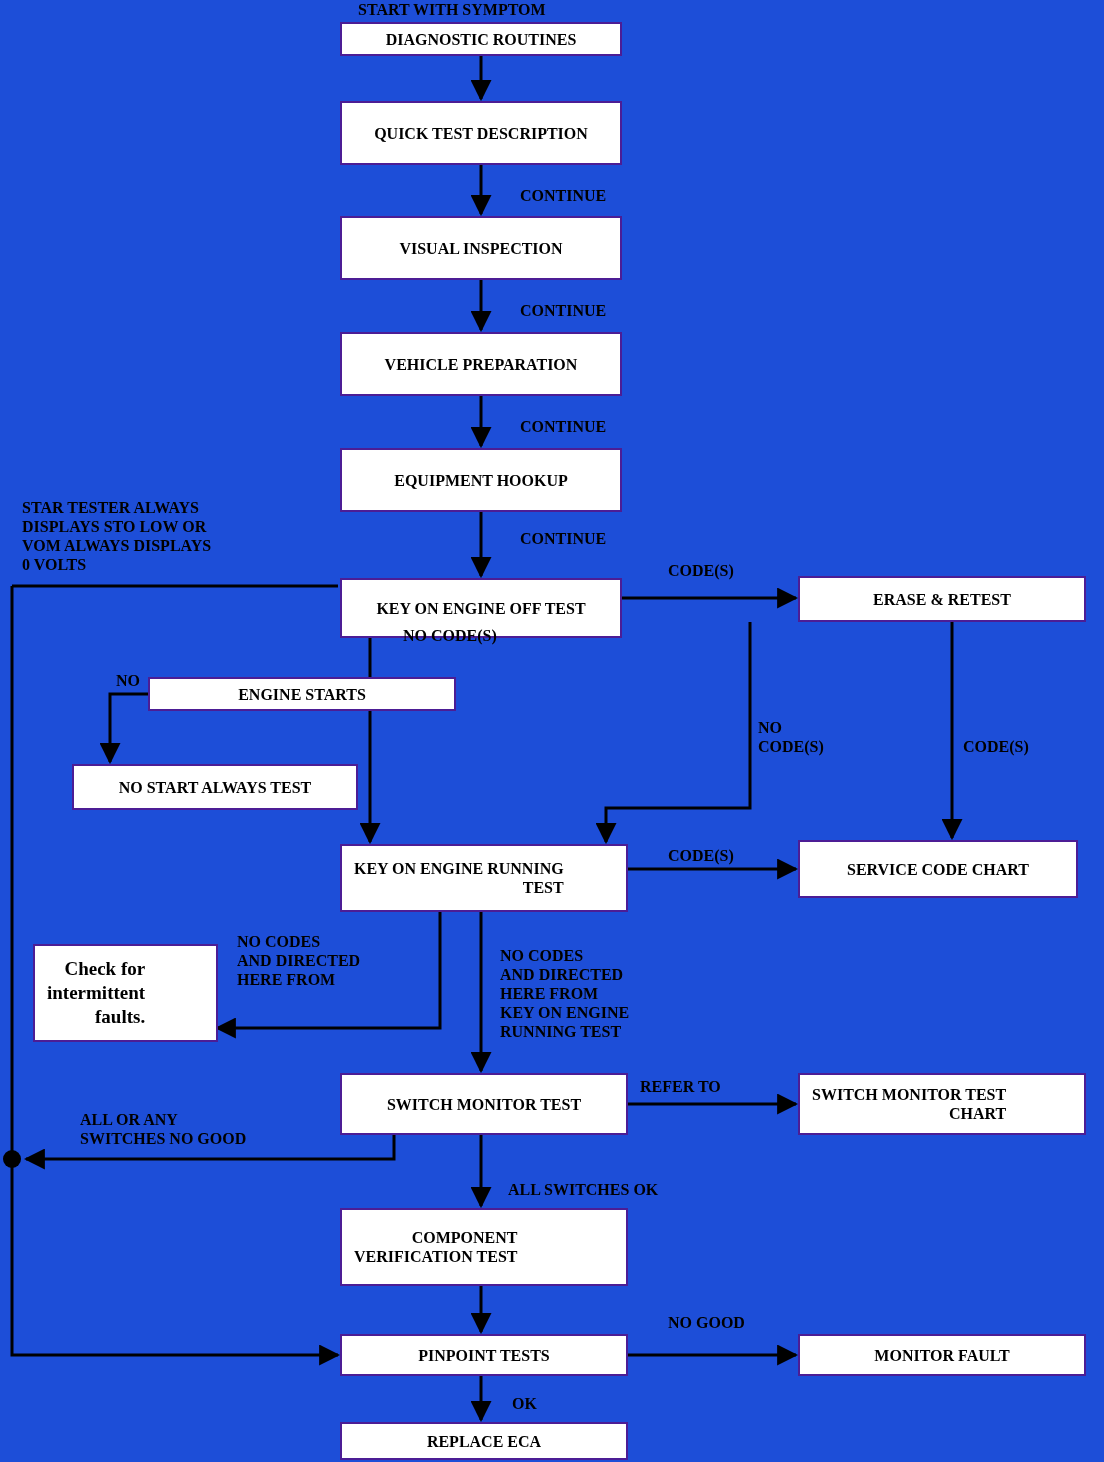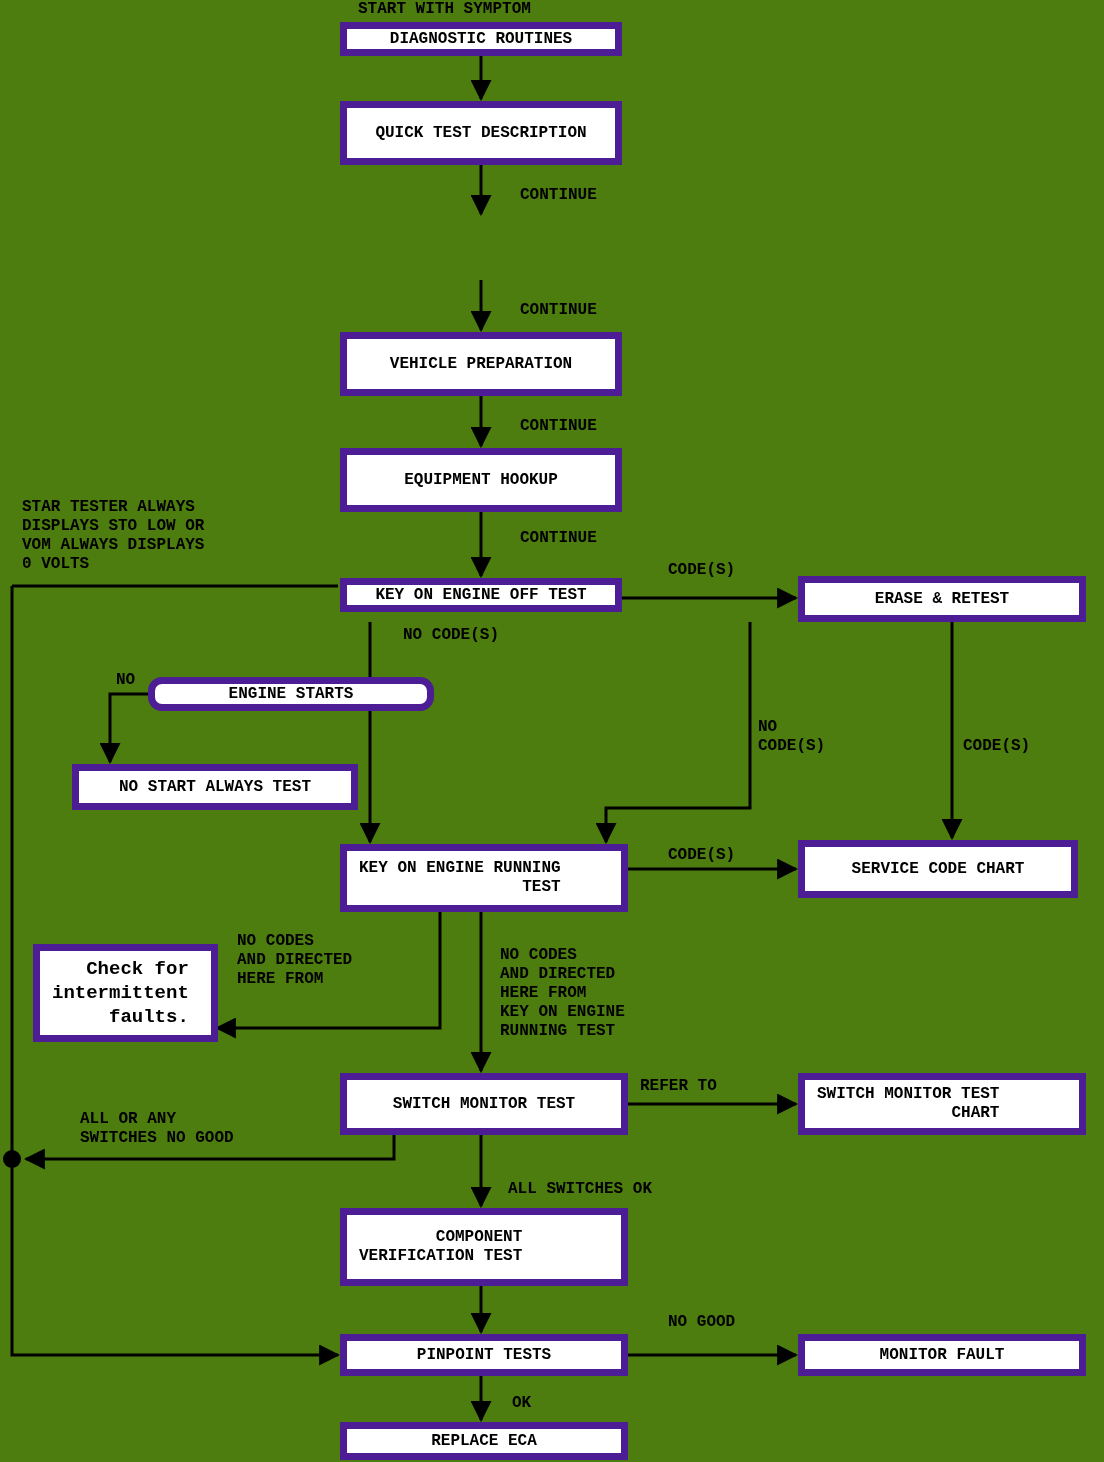--- a/index.html
+++ b/index.html
@@ -4,28 +4,28 @@
 <style>
   html, body {
     margin: 0;
     padding: 0;
     background: #ffffff;
   }
   #canvas {
     position: relative;
     width: 1104px;
     height: 1462px;
-    background: #4d7c0f;
-    font-family: Liberation Mono, monospace;
+    background: #1d4ed8;
+    font-family: Liberation Serif, serif;
     overflow: hidden;
   }
   .box {
     position: absolute;
     box-sizing: border-box;
-    border: 7px solid #4c1d95;
+    border: 2px solid #4c1d95;
     background: #ffffff;
     color: #000000;
     font-weight: bold;
     font-size: 16px;
     line-height: 19px;
     display: flex;
     align-items: center;
     white-space: pre-line;
   }
   .box.center {
@@ -105,25 +105,26 @@
 
       <path d="M 12 586 L 12 1355 L 338 1355"></path>
 
       <path d="M 394 1135 L 394 1159 L 26 1159"></path>
     </g>
     <circle cx="12" cy="1159" r="9" fill="#000"></circle>
   </svg>
 
   <div class="box center" style="left:340px; top:22px; width:282px; height:34px;">DIAGNOSTIC ROUTINES</div>
   <div class="box center" style="left:340px; top:101px; width:282px; height:64px;">QUICK TEST DESCRIPTION</div>
+  <div class="box center" style="left:340px; top:216px; width:282px; height:64px;">VISUAL INSPECTION</div>
   <div class="box center" style="left:340px; top:332px; width:282px; height:64px;">VEHICLE PREPARATION</div>
   <div class="box center" style="left:340px; top:448px; width:282px; height:64px;text-align:center;">EQUIPMENT HOOKUP</div>
-  <div class="box center" style="left:340px; top:578px; width:282px; height:34px;">KEY ON ENGINE OFF TEST</div>
+  <div class="box center" style="left:340px; top:578px; width:282px; height:60px;">KEY ON ENGINE OFF TEST</div>
   <div class="box center" style="left:798px; top:576px; width:288px; height:46px;">ERASE &amp; RETEST</div>
-  <div class="box center" style="left:148px; top:677px; width:286px; height:34px;border-radius:14px;">ENGINE STARTS</div>
+  <div class="box center" style="left:148px; top:677px; width:308px; height:34px;">ENGINE STARTS</div>
   <div class="box center" style="left:72px; top:764px; width:286px; height:46px;">NO START ALWAYS TEST</div>
   <div class="box left" style="left:340px; top:844px; width:288px; height:68px;">KEY ON ENGINE RUNNING
 TEST</div>
   <div class="box center" style="left:798px; top:840px; width:280px; height:58px;">SERVICE CODE CHART</div>
   <div class="box left serif" style="left:33px; top:944px; width:185px; height:98px; font-size:19px; line-height:24px;">Check for
 intermittent
 faults.</div>
   <div class="box center" style="left:340px; top:1073px; width:288px; height:62px;">SWITCH MONITOR TEST</div>
   <div class="box left" style="left:798px; top:1073px; width:288px; height:62px;">SWITCH MONITOR TEST
 CHART</div>

